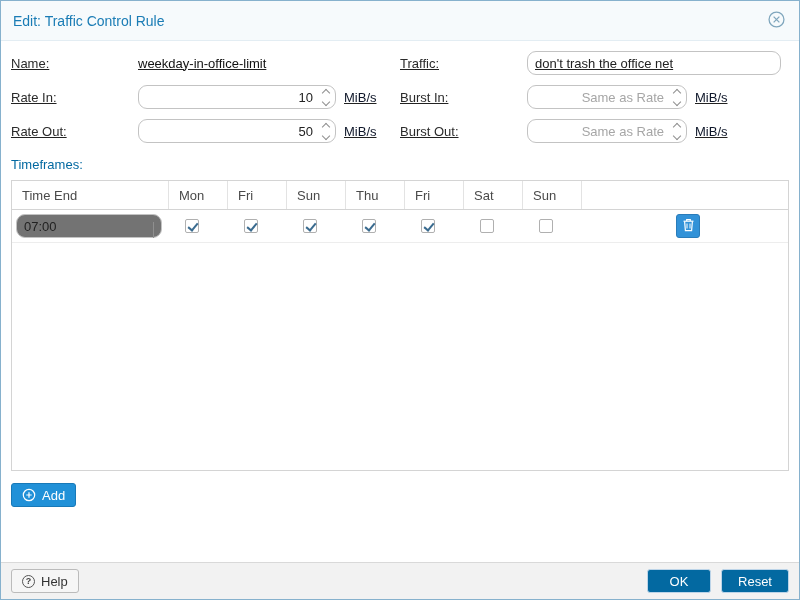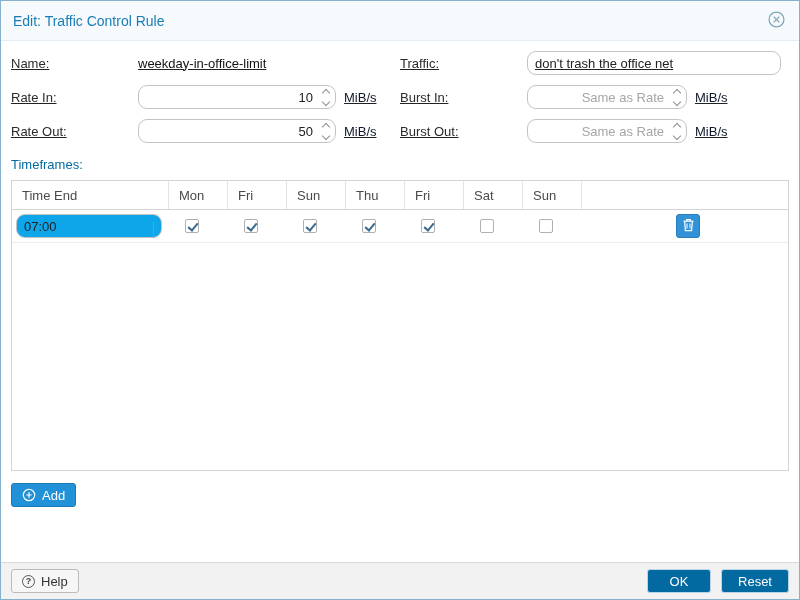--- a/index.html
+++ b/index.html
@@ -36,21 +36,21 @@
     display:flex; flex-direction:column; align-items:center; justify-content:center; cursor:pointer; }
   .chev { width:6px; height:6px; border-right:1.4px solid #8f8f8f; border-bottom:1.4px solid #8f8f8f; }
   .chev.up { transform:rotate(-135deg); margin-bottom:4px; }
   .chev.down { transform:rotate(45deg); margin-top:-1px; }
 
   .text-input { height:24px; border:1px solid #c3c3c3; background:#fff; padding:0 7px; }
   .w254 { width:254px; }
   .grow1 { flex:1; }
 
   .combo { position:relative; width:146px; flex:none; }
-  .combo input { width:100%; height:24px; border:1px solid #c3c3c3; background:#0ea5e9; padding:0 24px 0 7px; }
+  .combo input { width:100%; height:24px; border:1px solid #c3c3c3; background:#737373; padding:0 24px 0 7px; }
   .combo .dd { position:absolute; right:8px; top:8px; cursor:pointer; }
   .combo .dd .chev { border-color:#8f8f8f; }
 
   .section-label { margin:4px 0 8px; color:#0369a1; }
 
   
   .grid { border:1px solid #d4d4d4; height:291px; background:#fff; display:flex; flex-direction:column; }
   .ghead { display:flex; height:29px; flex:none; border-bottom:1px solid #d4d4d4; }
   .hcell { display:flex; align-items:center; padding-left:10px; color:#4a4a4a;
     border-right:1px solid #e3e3e3; height:100%; }

